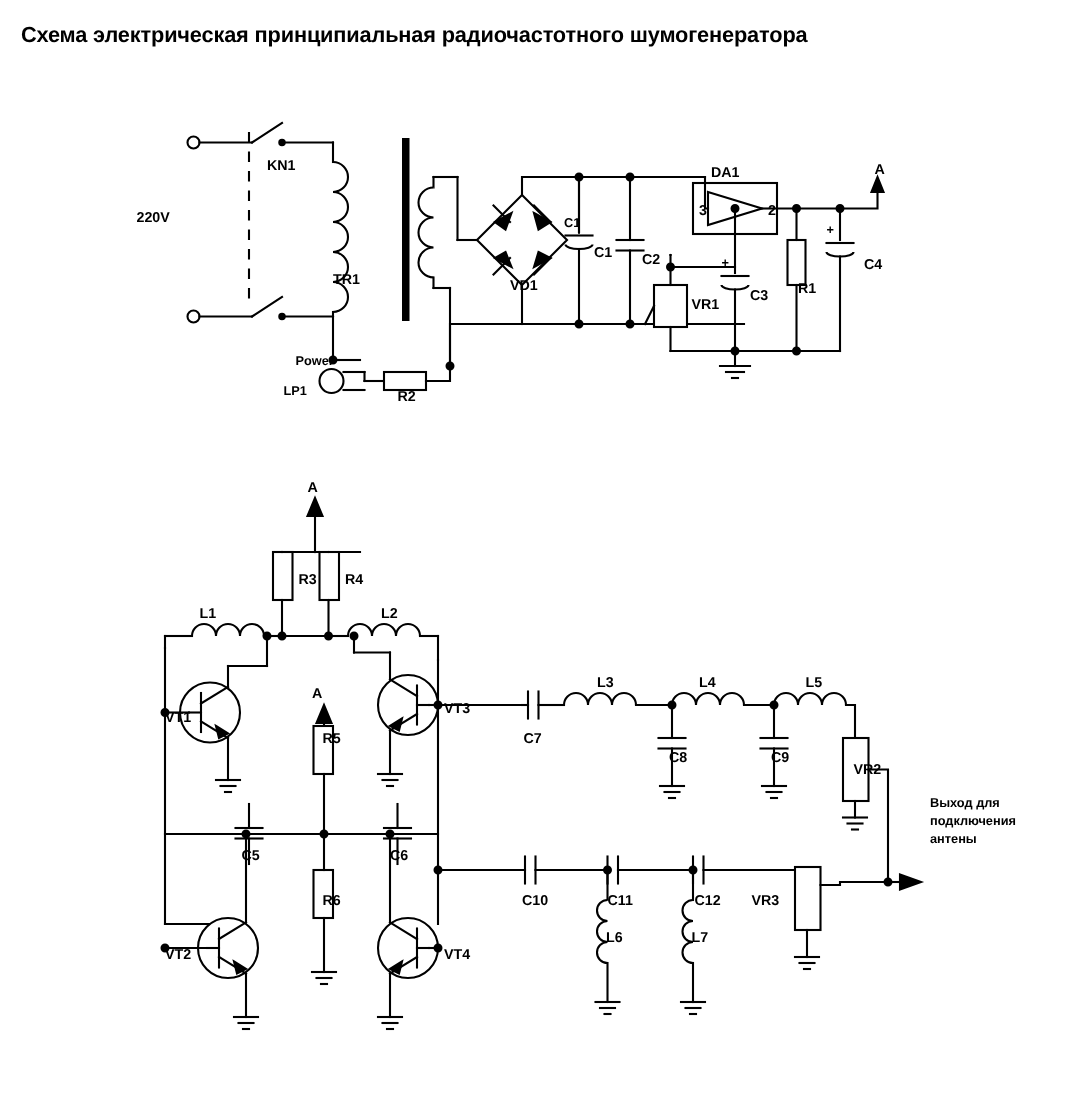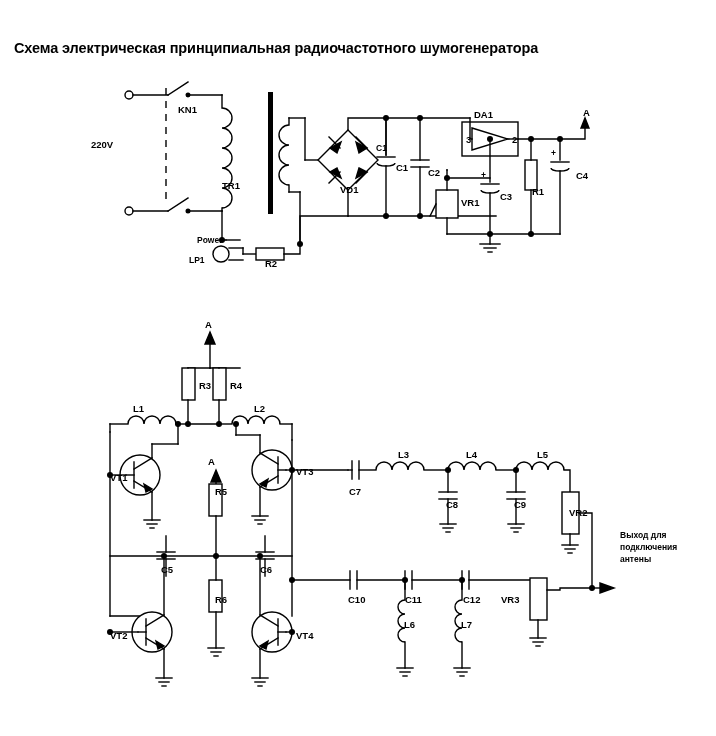--- a/index.html
+++ b/index.html
@@ -16,21 +16,20 @@
   }
   #title {
     position: absolute;
     left: 14px;
     top: 16px;
     font-size: 14.5px;
     font-weight: bold;
     color: #000000;
     letter-spacing: -0.1px;
     white-space: nowrap;
-    margin-top: 24px;
   }
   #schematic {
     position: absolute;
     left: 0;
     top: 0;
     width: 716px;
     height: 736px;
   }
   text {
     font-family: "Liberation Sans", sans-serif;

